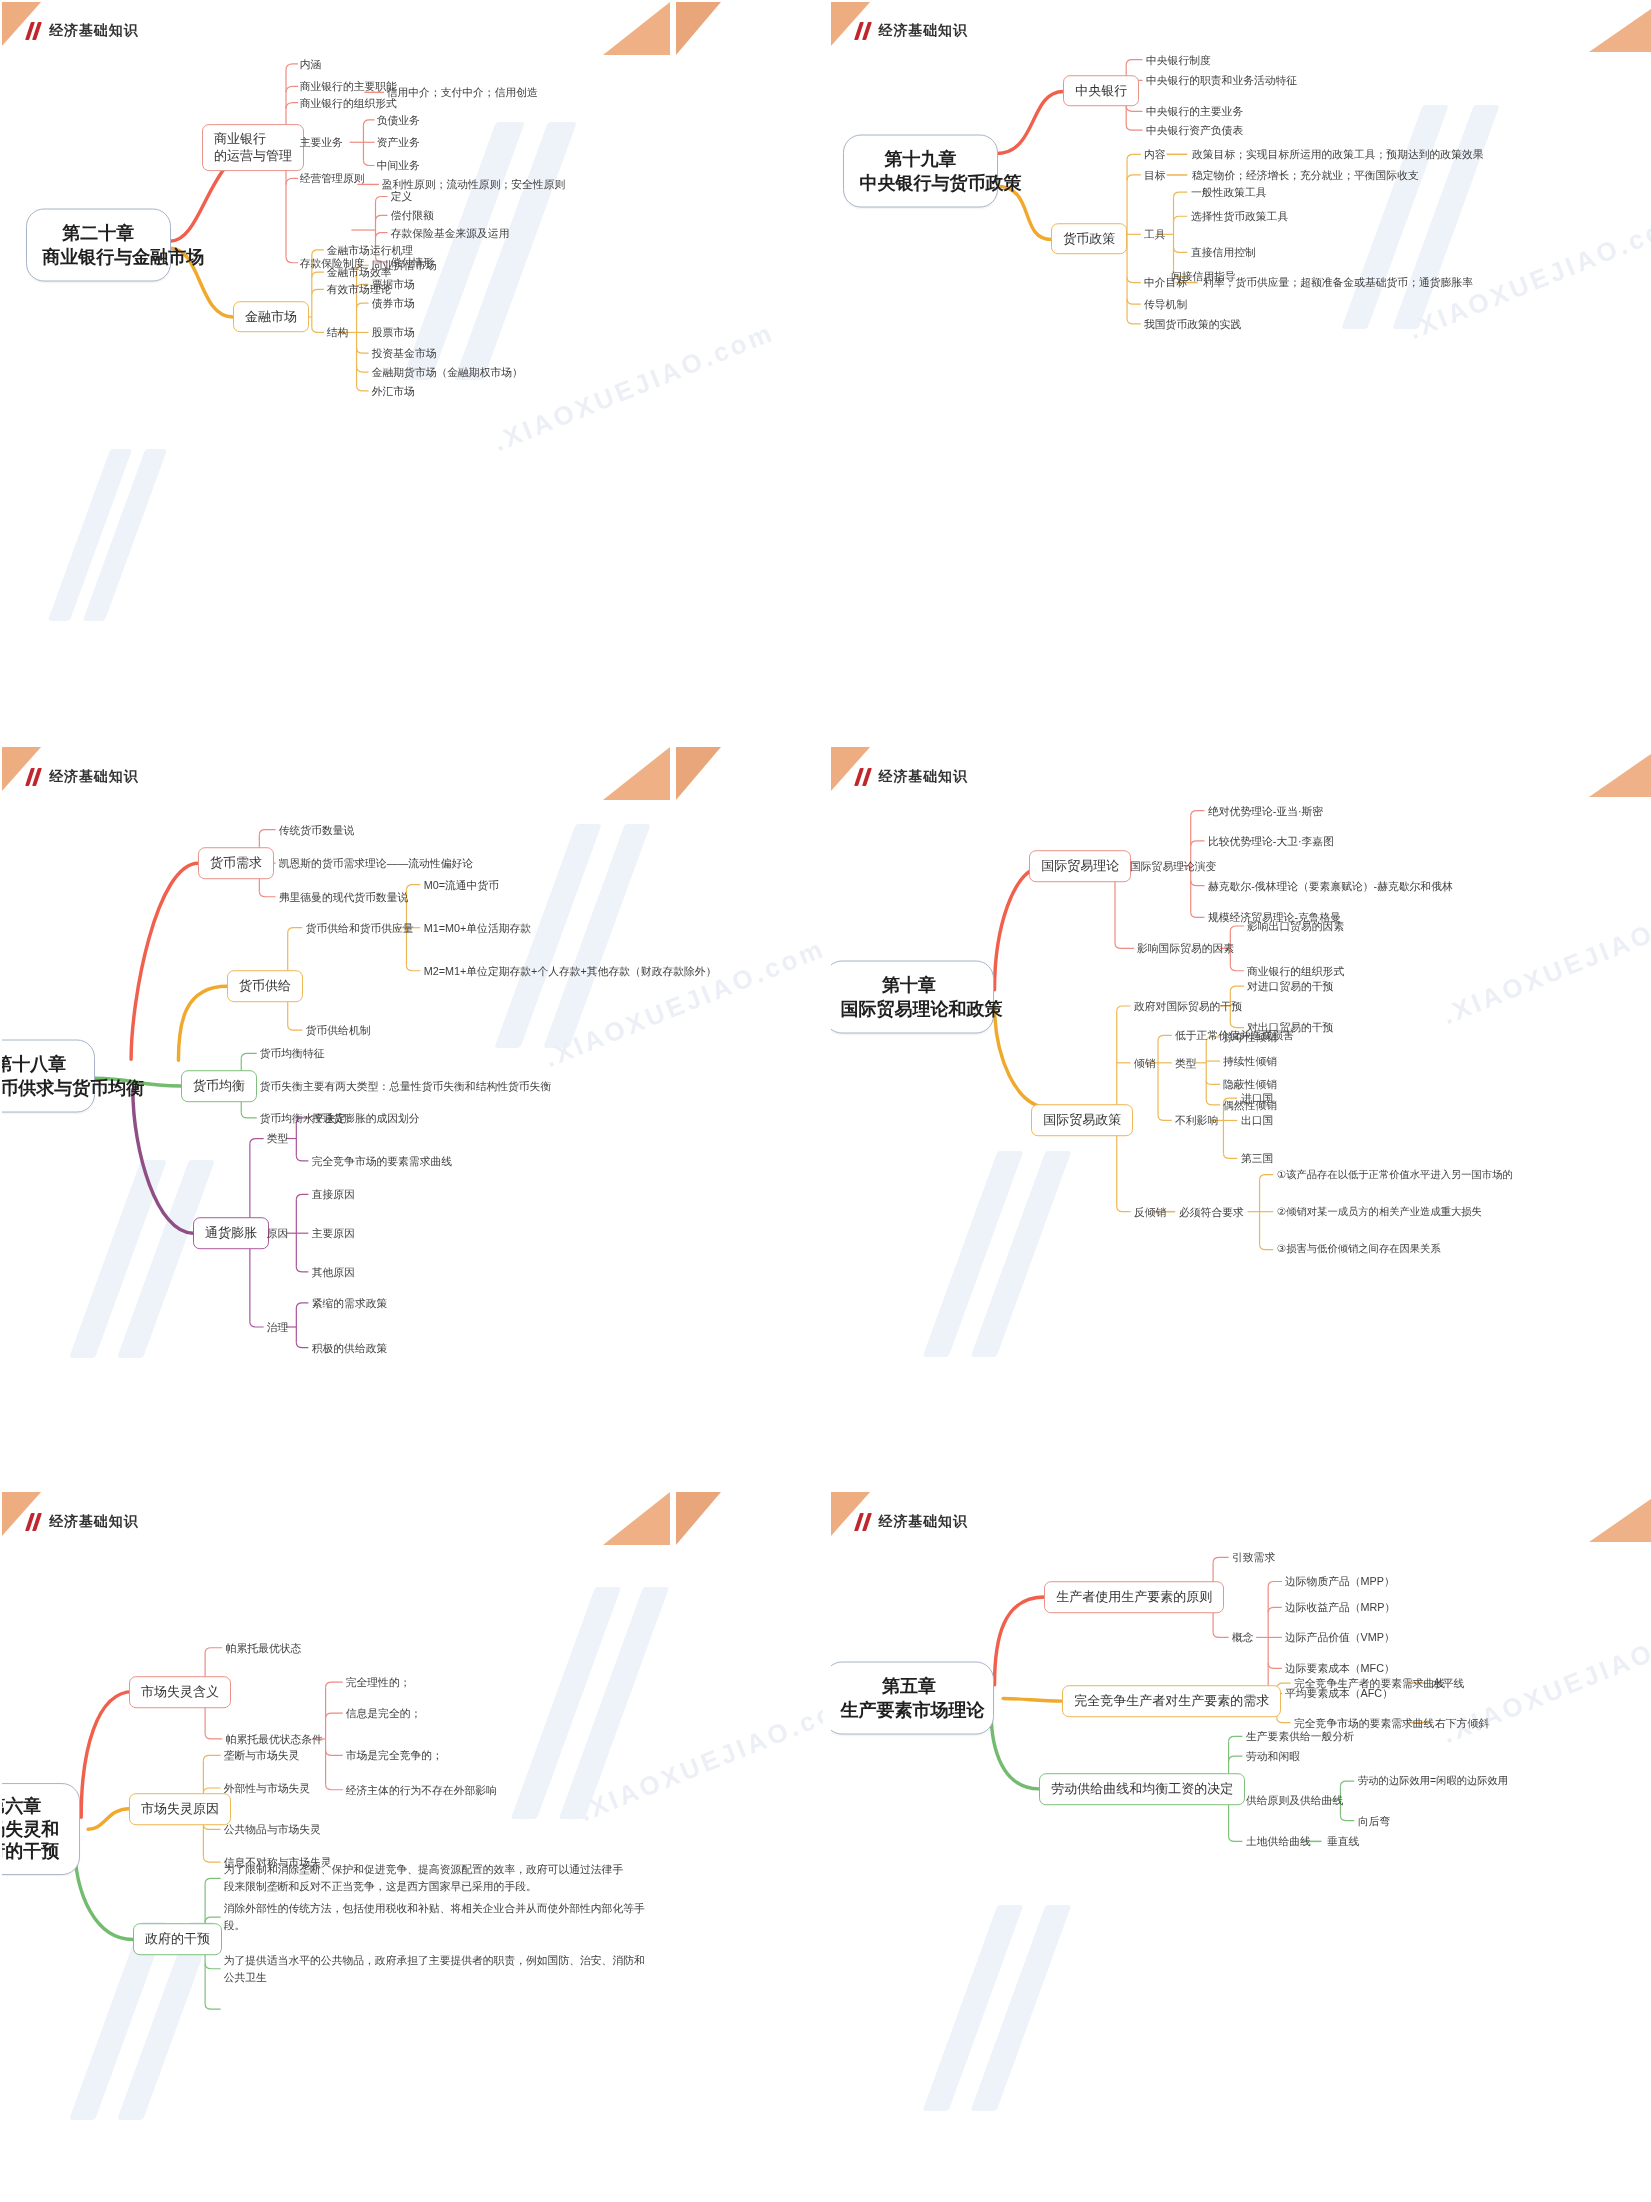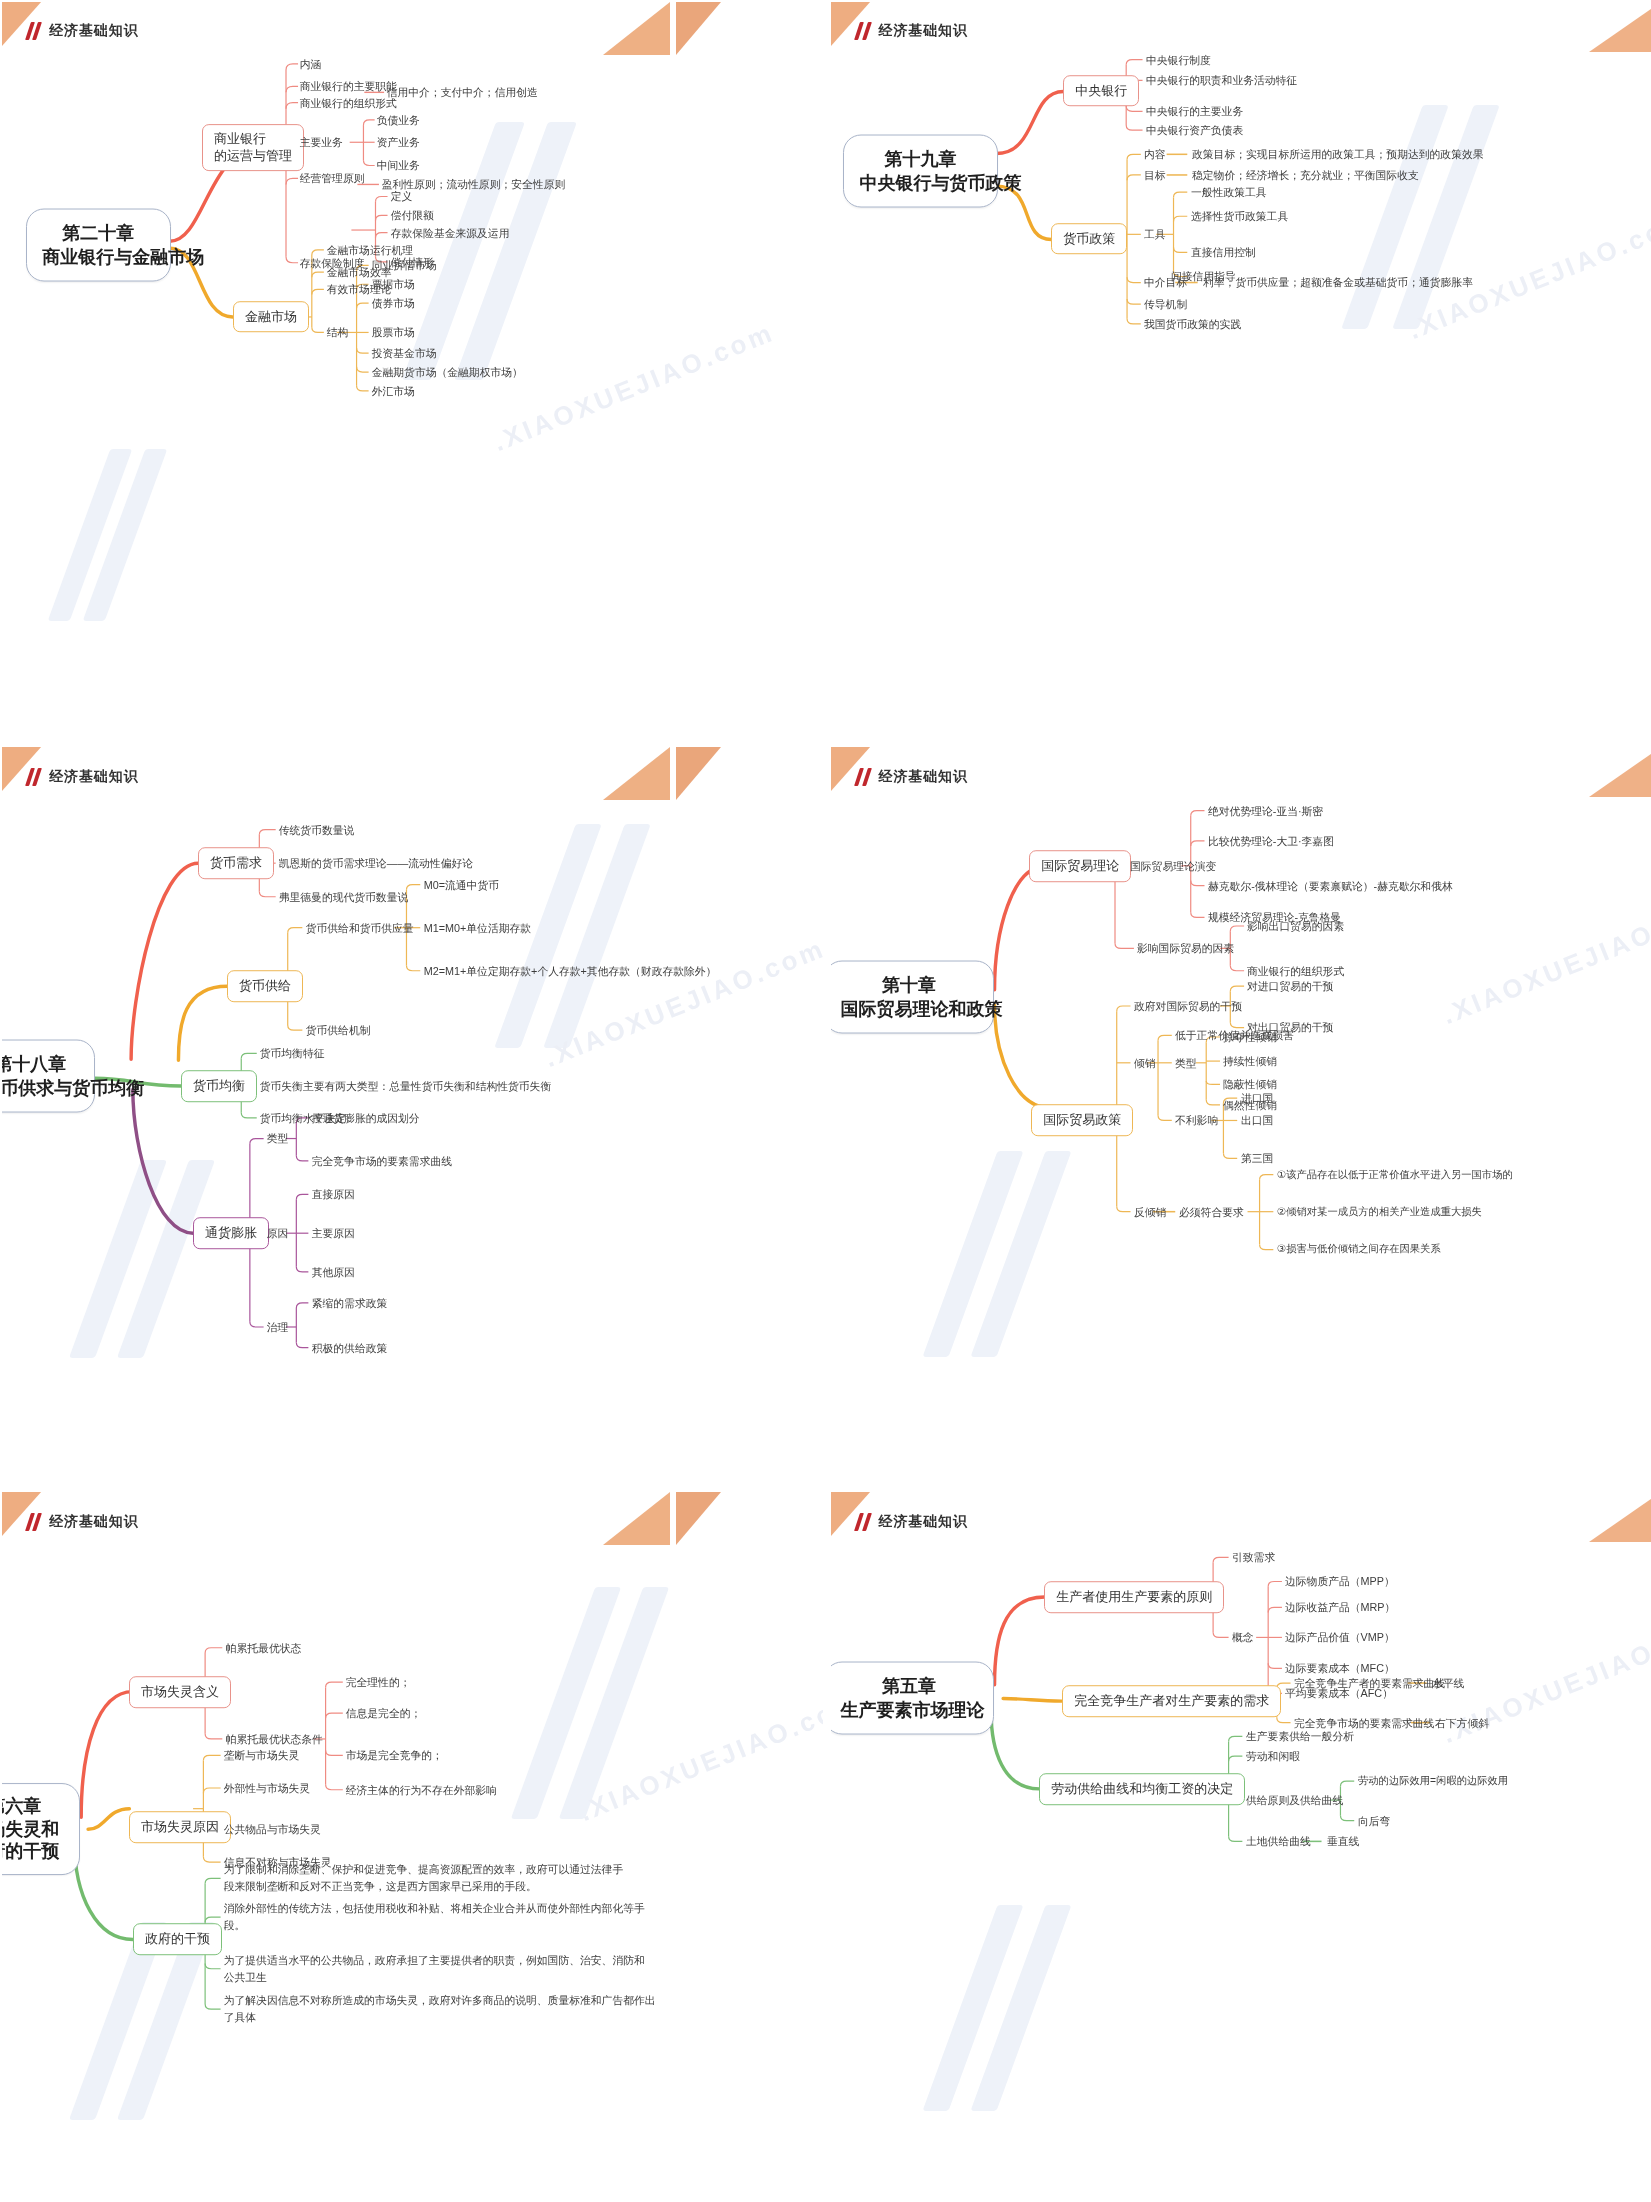--- a/index.html
+++ b/index.html
@@ -575,39 +575,38 @@
         <path d="M236,548 q0,6 7,6 H254" stroke="#7dc07a" stroke-width="1.4" fill="none"></path>
         <path d="M236,595 q0,6 7,6 H254" stroke="#7dc07a" stroke-width="1.4" fill="none"></path>
       </svg>
 
       <div class="node root" style="left:-53px;top:337px;width:131px;line-height:1.25;">
         <span class="l1">第六章</span>
         <span class="l2">市场失灵和<br>政府的干预</span>
       </div>
 
       <div class="node boxed red" style="left:127px;top:200px;">市场失灵含义</div>
-      <div class="node boxed yellow" style="left:127px;top:317px;margin-top:18px;">市场失灵原因</div>
+      <div class="node boxed yellow" style="left:127px;top:317px;">市场失灵原因</div>
       <div class="node boxed green" style="left:131px;top:447px;">政府的干预</div>
 
       <div class="node leaf" style="left:224px;top:156px;">帕累托最优状态</div>
       <div class="node leaf" style="left:224px;top:247px;">帕累托最优状态条件</div>
       <div class="node leaf" style="left:344px;top:190px;">完全理性的；</div>
       <div class="node leaf" style="left:344px;top:221px;">信息是完全的；</div>
       <div class="node leaf" style="left:344px;top:263px;">市场是完全竞争的；</div>
       <div class="node leaf" style="left:344px;top:298px;">经济主体的行为不存在外部影响</div>
 
       <div class="node leaf" style="left:222px;top:263px;">垄断与市场失灵</div>
       <div class="node leaf" style="left:222px;top:296px;">外部性与市场失灵</div>
       <div class="node leaf" style="left:222px;top:337px;">公共物品与市场失灵</div>
       <div class="node leaf" style="left:222px;top:370px;">信息不对称与市场失灵</div>
 
       <div class="node para" style="left:222px;top:386px;width:404px;transform:translateY(-50%);">为了限制和消除垄断、保护和促进竞争、提高资源配置的效率，政府可以通过法律手段来限制垄断和反对不正当竞争，这是西方国家早已采用的手段。</div>
       <div class="node para" style="left:222px;top:425px;width:422px;transform:translateY(-50%);">消除外部性的传统方法，包括使用税收和补贴、将相关企业合并从而使外部性内部化等手段。</div>
       <div class="node para" style="left:222px;top:477px;width:430px;transform:translateY(-50%);">为了提供适当水平的公共物品，政府承担了主要提供者的职责，例如国防、治安、消防和公共卫生</div>
-      <div class="node para" style="left:222px;top:517px;width:439px;transform:translateY(-50%);">为了解决因信息不对称所造成的市场失灵，政府对许多商品的说明、质量标准和广告都作出了具体</div>
     </div>
   </div>
 
   <div class="slide r2 c1">
     <div class="wm">
       <div class="slash" style="left:129px;top:413px;width:26px;height:206px;"></div>
       <div class="slash" style="left:177px;top:413px;width:26px;height:206px;"></div>
       <div class="txt" style="left:602px;top:172px;">.XIAOXUEJIAO.com</div>
     </div>
     <div class="corner-tl"></div>

